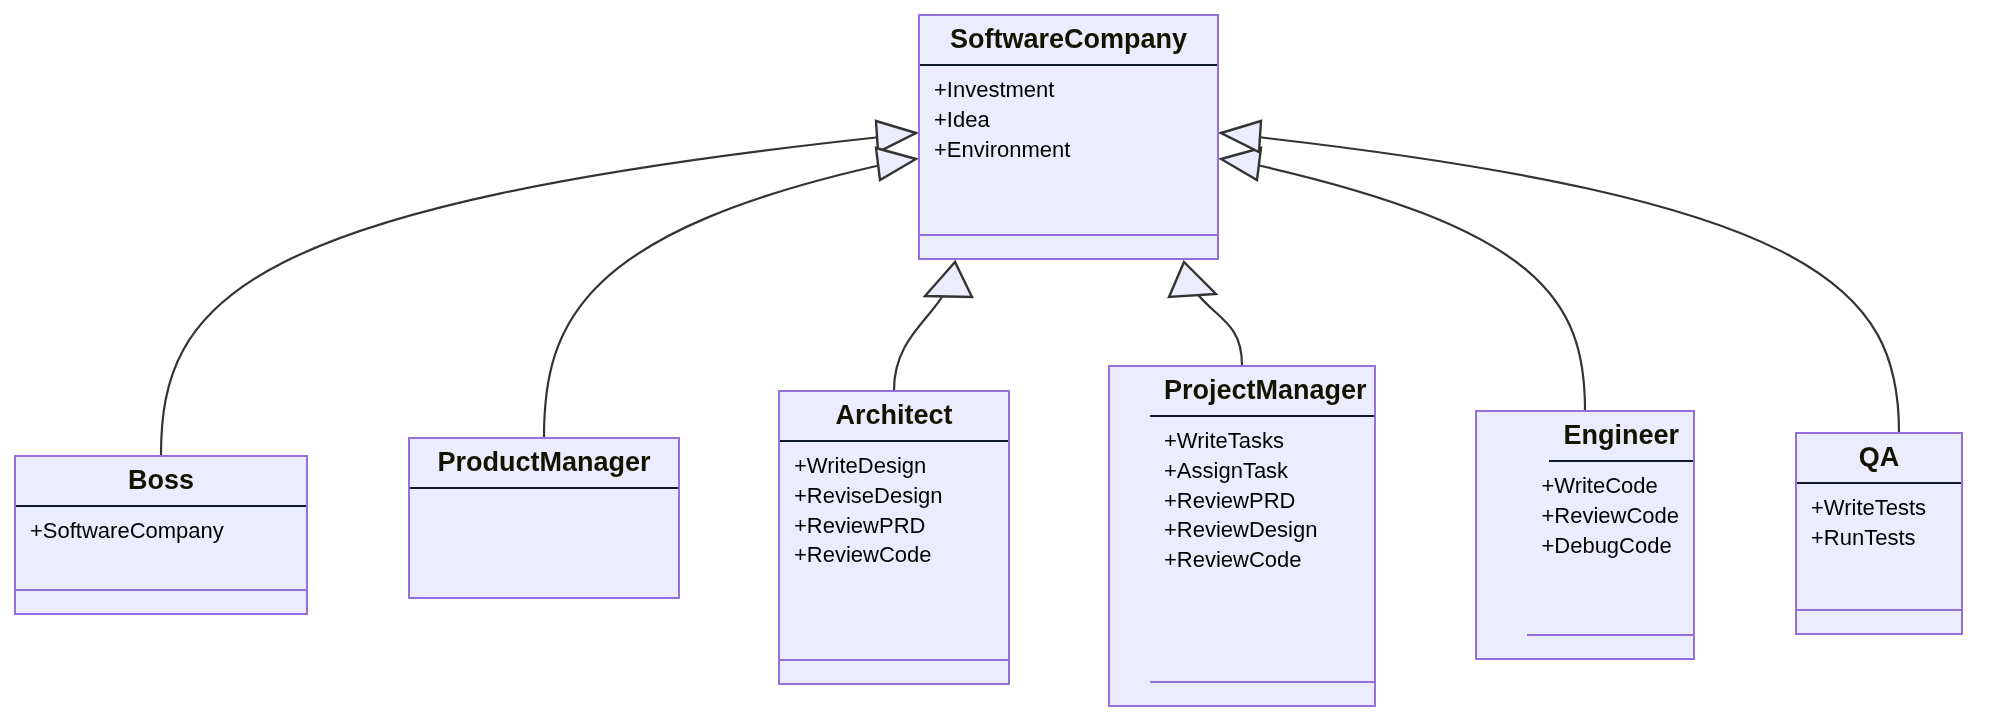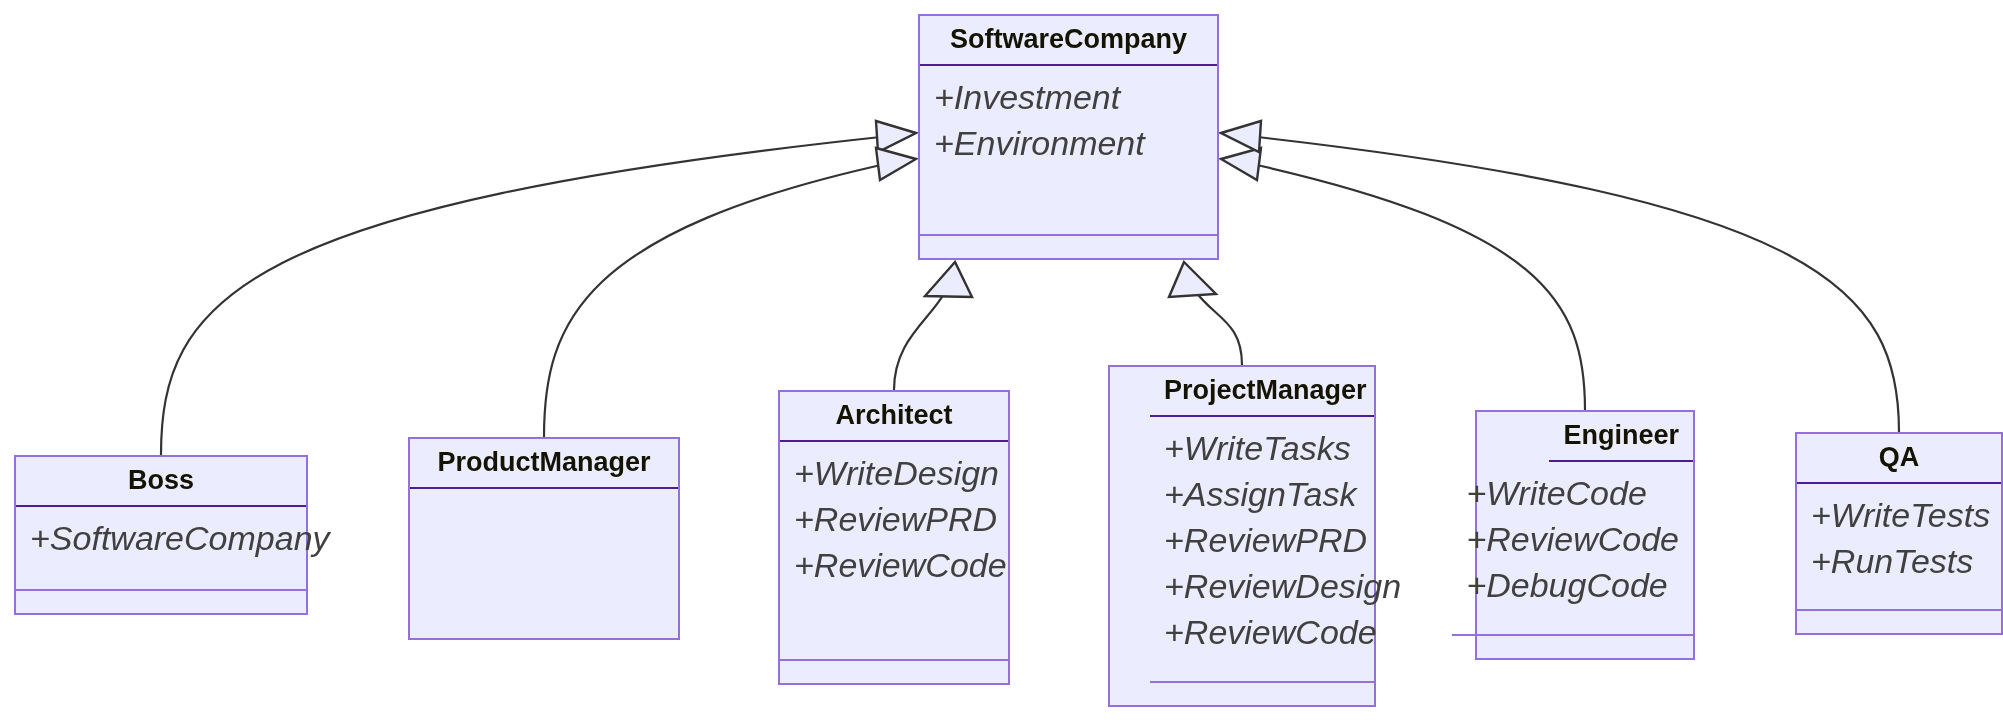--- a/index.html
+++ b/index.html
@@ -33,39 +33,38 @@
     display: flex;
     flex-direction: column;
     z-index: 5;
   }
   .class-title {
     box-sizing: border-box;
     text-align: center;
     font-weight: bold;
     font-size: 27px;
     color: #131300;
-    border-bottom: 2px solid #4c1d95;
+    border-bottom: 2px solid #0f172a;
     padding: 9px 14px 11px 14px;
     line-height: 1.05;
     white-space: nowrap;
   }
   .class-members {
     box-sizing: border-box;
     border-bottom: 2px solid #9370DB;
     padding: 9px 14px 11px 14px;
     display: flex;
     flex-direction: column;
     flex: 1 1 auto;
   }
   .member-row {
-    font-size: 34px;
-    color: #404040;
+    font-size: 22px;
+    color: #000000;
     line-height: 1.35;
     white-space: nowrap;
-    font-style: italic;
   }
   .class-methods {
     box-sizing: border-box;
     min-height: 22px;
     flex: 0 0 auto;
   }
 </style>
 </head>
 <body>
 
@@ -89,42 +88,44 @@
     <polygon points="1221,159 1261,148 1257,180" fill="#ECECFF" stroke="#333333" stroke-width="2.4" stroke-linejoin="miter"></polygon>
 
     <path d="M 1899 432 C 1899 290, 1820 200, 1248 136" fill="none" stroke="#333333" stroke-width="2.2"></path>
     <polygon points="1221,133 1261,121 1259,152" fill="#ECECFF" stroke="#333333" stroke-width="2.4" stroke-linejoin="miter"></polygon>
   </svg>
 
   <div class="uml-class" style="left:918px; top:14px; width:301px; height:246px;">
     <div class="class-title">SoftwareCompany</div>
     <div class="class-members">
       <div class="member-row">+Investment</div>
+      <div class="member-row">+Idea</div>
       <div class="member-row">+Environment</div>
     </div>
     <div class="class-methods"></div>
   </div>
 
   <div class="uml-class" style="left:14px; top:455px; width:294px; height:160px;">
     <div class="class-title">Boss</div>
     <div class="class-members">
       <div class="member-row">+SoftwareCompany</div>
     </div>
     <div class="class-methods"></div>
   </div>
 
-  <div class="uml-class" style="left:408px; top:437px; width:272px; height:203px;">
+  <div class="uml-class" style="left:408px; top:437px; width:272px; height:162px;">
     <div class="class-title">ProductManager</div>
     <div class="class-methods"></div>
   </div>
 
   <div class="uml-class" style="left:778px; top:390px; width:232px; height:295px;justify-content:center;">
     <div class="class-title">Architect</div>
     <div class="class-members">
       <div class="member-row">+WriteDesign</div>
+      <div class="member-row">+ReviseDesign</div>
       <div class="member-row">+ReviewPRD</div>
       <div class="member-row">+ReviewCode</div>
     </div>
     <div class="class-methods"></div>
   </div>
 
   <div class="uml-class" style="left:1108px; top:365px; width:268px; height:342px;padding-left:40px;">
     <div class="class-title">ProjectManager</div>
     <div class="class-members">
       <div class="member-row">+WriteTasks</div>
@@ -139,21 +140,21 @@
   <div class="uml-class" style="left:1475px; top:410px; width:220px; height:250px;align-items:flex-end;">
     <div class="class-title">Engineer</div>
     <div class="class-members">
       <div class="member-row">+WriteCode</div>
       <div class="member-row">+ReviewCode</div>
       <div class="member-row">+DebugCode</div>
     </div>
     <div class="class-methods"></div>
   </div>
 
-  <div class="uml-class" style="left:1795px; top:432px; width:208px; height:203px;">
+  <div class="uml-class" style="left:1795px; top:432px; width:168px; height:203px;">
     <div class="class-title">QA</div>
     <div class="class-members">
       <div class="member-row">+WriteTests</div>
       <div class="member-row">+RunTests</div>
     </div>
     <div class="class-methods"></div>
   </div>
 
 </div>
 

